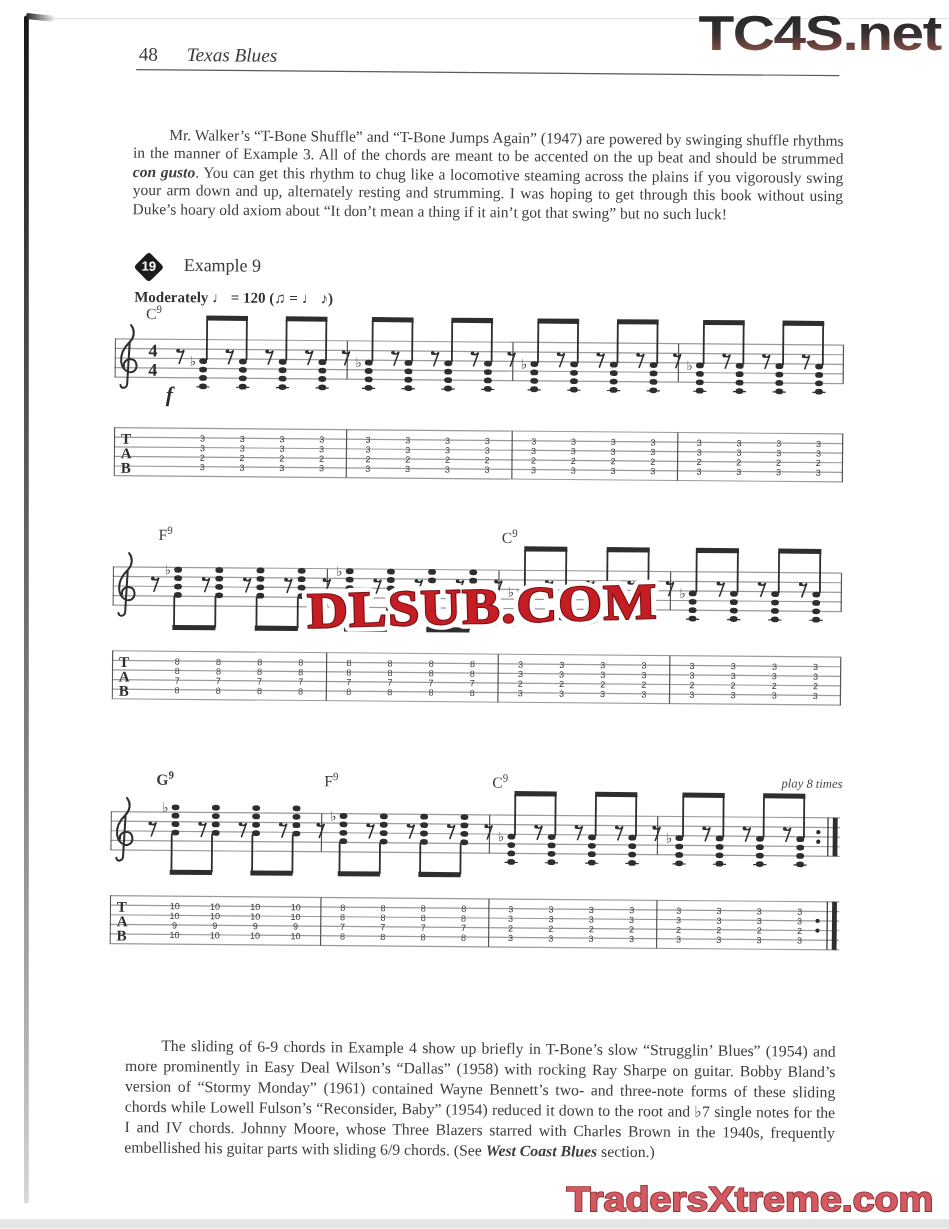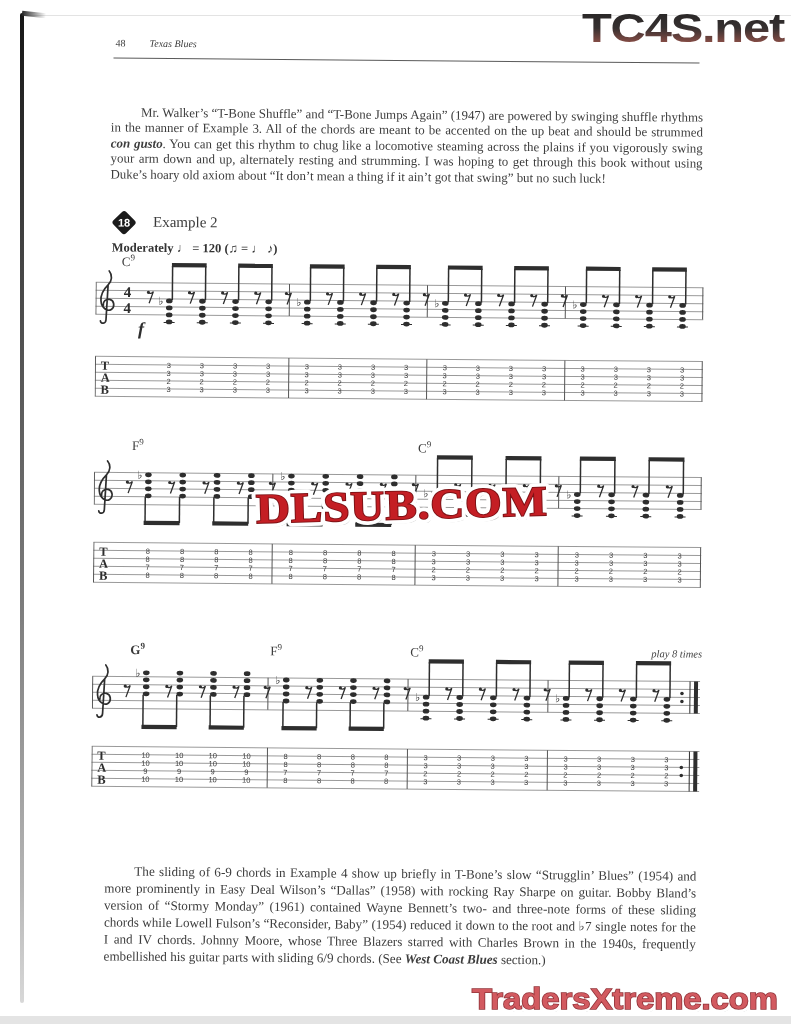--- a/index.html
+++ b/index.html
@@ -11,21 +11,21 @@
   .page{position:absolute;inset:0;background:#ffffff;}
   .top-edge{position:absolute;top:15px;left:26px;right:0;height:1px;background:#e3e3e3;}
   .spine{position:absolute;left:20px;top:13px;width:4px;height:990px;border-radius:2px;
     background:linear-gradient(180deg,#161616 0%,#3f3f3f 22%,#7d7d7d 60%,#b5b5b5 88%,#d8d8d8 100%);}
   .spine-top{position:absolute;left:22px;top:12px;width:24px;height:5px;
     background:linear-gradient(90deg,#2a2a2a,rgba(255,255,255,0));transform:rotate(6deg);}
   .bottom-strip{position:absolute;left:0;right:0;bottom:0;height:8px;background:#e4e4e4;}
 
   .scan{position:absolute;inset:0;transform:rotate(.5deg);transform-origin:60px 0;}
 
-  .hdr{position:absolute;top:37px;left:116px;font-size:10px;color:#3a3a3a;}
+  .hdr{position:absolute;top:37px;left:116px;font-size:16px;color:#3a3a3a;}
   .hdr .num{display:inline-block;margin-right:24px;}
   .hdr .title{font-style:italic;}
   .hdr-rule{position:absolute;top:57px;left:114px;width:586px;height:1px;background:#5a5a5a;}
 
   .para{position:absolute;left:112px;width:592px;text-align:justify;color:#3d3d3d;}
   .p1{top:92px;font-size:12.9px;line-height:15.5px;text-indent:30px;}
   .p2{top:850px;font-size:13.1px;line-height:16.9px;text-indent:30px;}
   .ital{font-style:italic;font-weight:bold;}
 
   .badge{position:absolute;top:208px;left:112px;width:28px;height:28px;}
@@ -70,23 +70,23 @@
 
     <div class="hdr">
       <span class="num">48</span><span class="title">Texas Blues</span>
     </div>
     <div class="hdr-rule"></div>
 
     <p class="para p1"><span>Mr. Walker’s “T-Bone Shuffle” and “T-Bone Jumps Again” (1947) are powered by swinging shuffle rhythms in the manner of Example 3. All of the chords are meant to be accented on the up beat and should be strummed </span><span class="ital">con gusto</span><span>. You can get this rhythm to chug like a locomotive steaming across the plains if you vigorously swing your arm down and up, alternately resting and strumming. I was hoping to get through this book without using Duke’s hoary old axiom about “It don’t mean a thing if it ain’t got that swing” but no such luck!</span></p>
 
     <div class="badge">
       <span class="dia"></span>
-      <span class="n">18</span>
+      <span class="n">19</span>
     </div>
-    <div class="example-title">Example 2</div>
+    <div class="example-title">Example 9</div>
 
     <div class="tempo">Moderately ♩ = 120   (♫ = ♩ ♪)</div>
     <div class="dyn">f</div>
     <div class="play-times">play 8 times</div>
 
     <div class="system sys1">
       <div class="chord-row">
           <span class="chord" style="left: 26px;">C<sup>9</sup></span>
         </div>
       <svg class="staff-svg" width="620" height="96">

